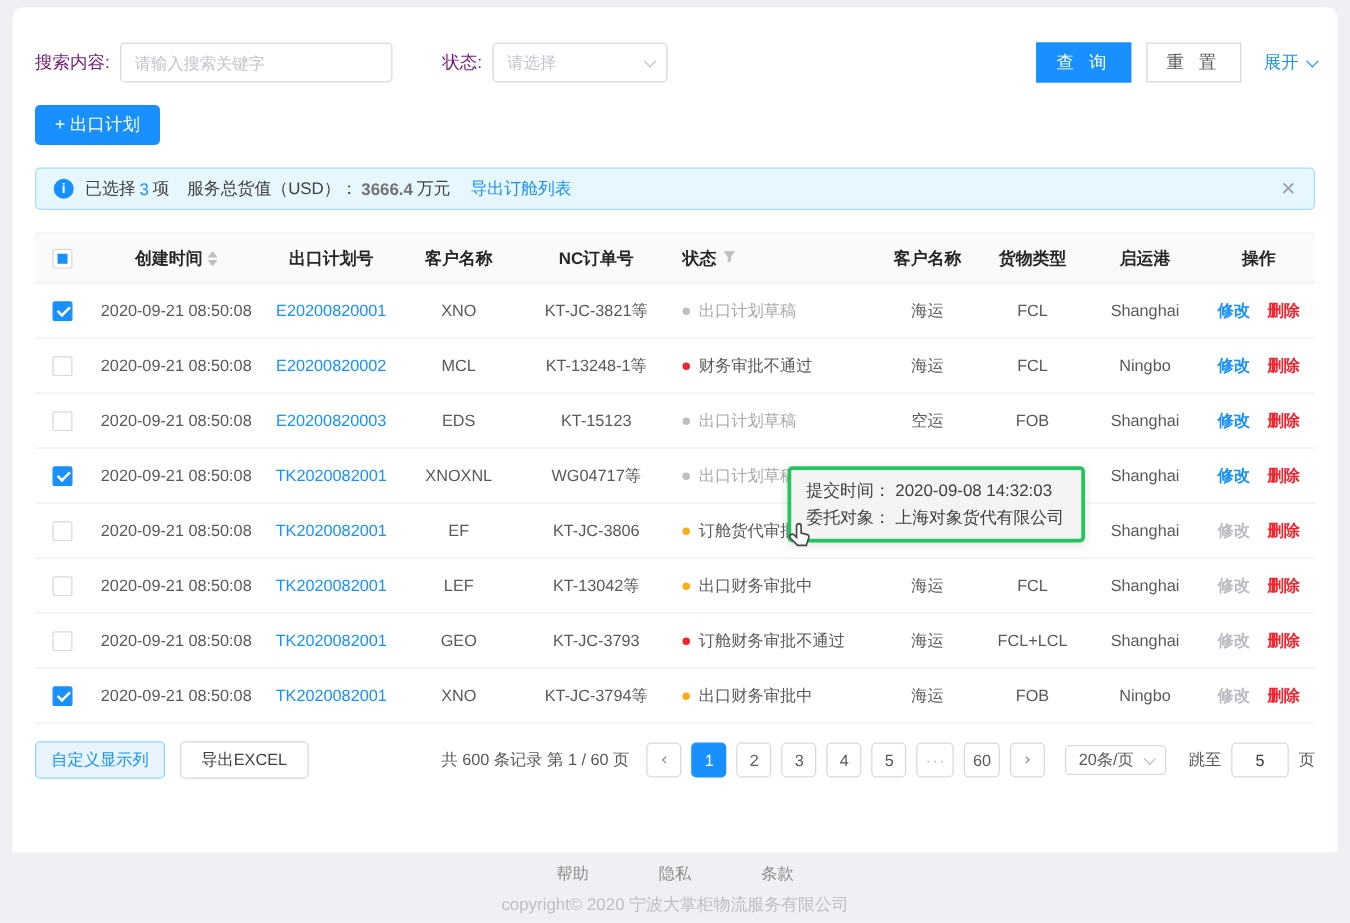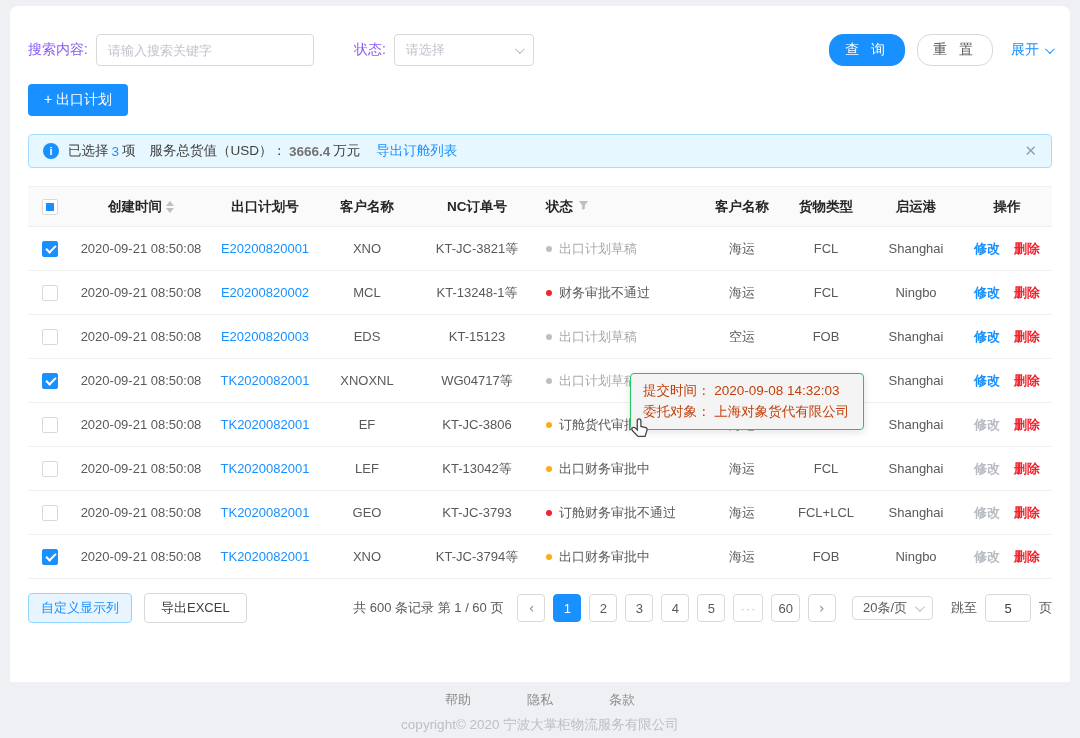--- a/index.html
+++ b/index.html
@@ -4,33 +4,33 @@
 <style>
   * { margin:0; padding:0; box-sizing:border-box; }
   html,body { width:1080px; height:738px; overflow:hidden;
     font-family:"Liberation Sans","DejaVu Sans",sans-serif;
     background:#eef0f3; color:#595959; }
   .card { position:absolute; left:10px; right:10px; top:6px; height:676px;
     background:#fff; border-radius:8px 8px 0 0; padding:0 18px; }
 
   
   .search-row { display:flex; align-items:center; height:32px; margin-top:28px; }
-  .field-label { font-size:14px; color:#8b5cf6; margin-right:8px; }
+  .field-label { font-size:14px; color:#701a75; margin-right:8px; }
   .text-input { width:218px; height:32px; border:1px solid #d9d9d9; border-radius:4px;
     padding:0 11px; font-size:13px; color:#333; outline:none;
     font-family:"Liberation Sans",sans-serif; }
   .text-input::placeholder { color:#c0c4cc; }
   .select-box { width:140px; height:32px; border:1px solid #d9d9d9; border-radius:4px;
     display:flex; align-items:center; justify-content:space-between; padding:0 11px;
     font-size:13px; color:#c0c4cc; cursor:pointer; background:#fff; }
   .chev { width:7px; height:7px; border-right:1.5px solid #b6bcc5;
     border-bottom:1.5px solid #b6bcc5; transform:rotate(45deg) translateY(-2px); }
   .gap-lg { margin-left:40px; }
   .spacer { flex:1; }
-  .btn { height:32px; padding:0 15px; border-radius:14px; font-size:14px;
+  .btn { height:32px; padding:0 15px; border-radius:0; font-size:14px;
     display:inline-flex; align-items:center; justify-content:center; cursor:pointer;
     border:1px solid #d9d9d9; background:#fff; color:#595959; letter-spacing:4px;
     font-family:"Liberation Sans",sans-serif; }
   .btn-primary { background:#1890ff; border-color:#1890ff; color:#fff; }
   .expand-link { color:#1890ff; font-size:14px; margin-left:18px; display:inline-flex;
     align-items:center; gap:6px; cursor:pointer; }
   .expand-link .chev { border-color:#1890ff; }
 
   
   .add-btn { margin-top:18px; height:32px; padding:0 16px; background:#1890ff;
@@ -105,22 +105,22 @@
     display:inline-flex; align-items:center; gap:8px; padding:0 10px; font-size:13px;
     color:#595959; cursor:pointer; margin-left:8px; }
   .jump { display:flex; align-items:center; gap:8px; margin-left:10px; font-size:13px;
     color:#595959; }
   .jump-input { width:46px; height:28px; border:1px solid #d9d9d9; border-radius:4px;
     text-align:center; font-size:13px; color:#404040; outline:none;
     font-family:"Liberation Sans",sans-serif; }
 
   
   .tooltip { position:absolute; left:630px; top:373px; background:#f4f4f5;
-    border:1px solid #22c55e; border-radius:4px; box-shadow:0 2px 8px rgba(0,0,0,.12);
-    padding:6px 14px 7px 12px; font-size:13.5px; color:#c2410c; line-height:21px;
+    border:3px solid #22c55e; border-radius:4px; box-shadow:0 2px 8px rgba(0,0,0,.12);
+    padding:6px 14px 7px 12px; font-size:13.5px; color:#404040; line-height:21px;
     white-space:nowrap; z-index:9; }
   .cursor-glyph { position:absolute; left:629px; top:417px; width:22px; height:24px;
     z-index:10; }
 
   
   .page-footer { position:absolute; left:0; right:0; top:682px; height:56px;
     background:#eef0f3; text-align:center; }
   .foot-links { padding-top:8px; }
   .foot-links a { color:#8c8c8c; font-size:13px; text-decoration:none; margin:16px 28px; }
   .copyright { margin-top:7px; color:#bcbfc4; font-size:13.5px; }

